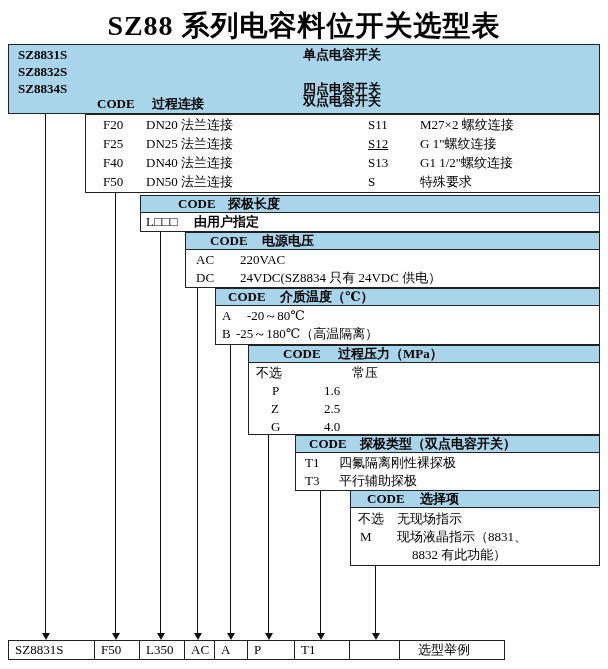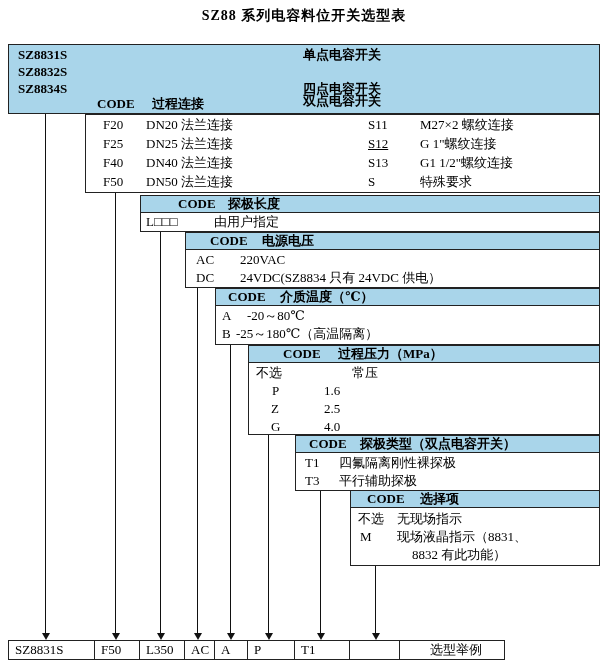--- a/index.html
+++ b/index.html
@@ -4,21 +4,21 @@
 <style>
   *{margin:0;padding:0;box-sizing:border-box;}
   html,body{background:#ffffff;}
   body{width:608px;height:669px;font-family:"Liberation Serif","DejaVu Serif",serif;color:#000;}
   .page{position:relative;width:608px;height:669px;background:#fff;overflow:hidden;}
   .box{position:absolute;border:1px solid #222;}
   .blue{background:var(--blue,#a9d5ea);}
   .white{background:#fff;}
   .t{position:absolute;font-size:13px;line-height:16px;white-space:nowrap;}
   .b{font-weight:bold;}
-  .title{position:absolute;top:7px;left:0;width:608px;text-align:center;font-size:14px;font-weight:bold;letter-spacing:1px;}
+  .title{position:absolute;top:7px;left:0;width:608px;text-align:center;font-size:28px;font-weight:bold;letter-spacing:1px;}
   .vline{position:absolute;width:1px;background:#111;}
   .arrow{position:absolute;width:0;height:0;border-left:4px solid transparent;border-right:4px solid transparent;border-top:7px solid #111;}
   .cell{position:absolute;top:640px;height:20px;border:1px solid #222;font-size:13px;line-height:18px;padding-left:6px;background:#fff;white-space:nowrap;overflow:hidden;}
 </style>
 </head>
 <body>
 
 <div class="page">
 
   <div class="title">SZ88 系列电容料位开关选型表</div>
@@ -70,21 +70,21 @@
   <span class="t" style="left:420px;top:155px;">G1 1/2"螺纹连接</span>
 
   <span class="t" style="left:103px;top:174px;">F50</span>
   <span class="t" style="left:146px;top:174px;">DN50 法兰连接</span>
   <span class="t" style="left:368px;top:174px;">S</span>
   <span class="t" style="left:420px;top:174px;">特殊要求</span>
 
   <span class="t b" style="left:178px;top:196px;">CODE</span>
   <span class="t b" style="left:228px;top:196px;">探极长度</span>
   <span class="t" style="left:146px;top:214px;">L□□□</span>
-  <span class="t" style="left:214px;top:214px;">由用户指定</span>
+  <span class="t" style="left:194px;top:214px;font-weight:bold;">由用户指定</span>
 
   <span class="t b" style="left:210px;top:233px;">CODE</span>
   <span class="t b" style="left:262px;top:233px;">电源电压</span>
   <span class="t" style="left:196px;top:252px;">AC</span>
   <span class="t" style="left:240px;top:252px;">220VAC</span>
   <span class="t" style="left:196px;top:270px;">DC</span>
   <span class="t" style="left:240px;top:270px;">24VDC(SZ8834 只有 24VDC 供电）</span>
 
   <span class="t b" style="left:228px;top:289px;">CODE</span>
   <span class="t b" style="left:280px;top:289px;">介质温度（℃）</span>
@@ -138,15 +138,15 @@
   <div class="arrow" style="left:372px;top:633px;"></div>
 
   <div class="cell" style="left:8px;width:87px;">SZ8831S</div>
   <div class="cell" style="left:94px;width:46px;">F50</div>
   <div class="cell" style="left:139px;width:46px;">L350</div>
   <div class="cell" style="left:184px;width:31px;">AC</div>
   <div class="cell" style="left:214px;width:34px;">A</div>
   <div class="cell" style="left:247px;width:48px;">P</div>
   <div class="cell" style="left:294px;width:56px;">T1</div>
   <div class="cell" style="left:349px;width:51px;"></div>
-  <div class="cell blue" style="left:399px;width:106px;padding-left:30px;">选型举例</div>
+  <div class="cell blue" style="left:399px;width:106px;padding-left:18px;">选型举例</div>
 
 </div>
 
 </body></html>

